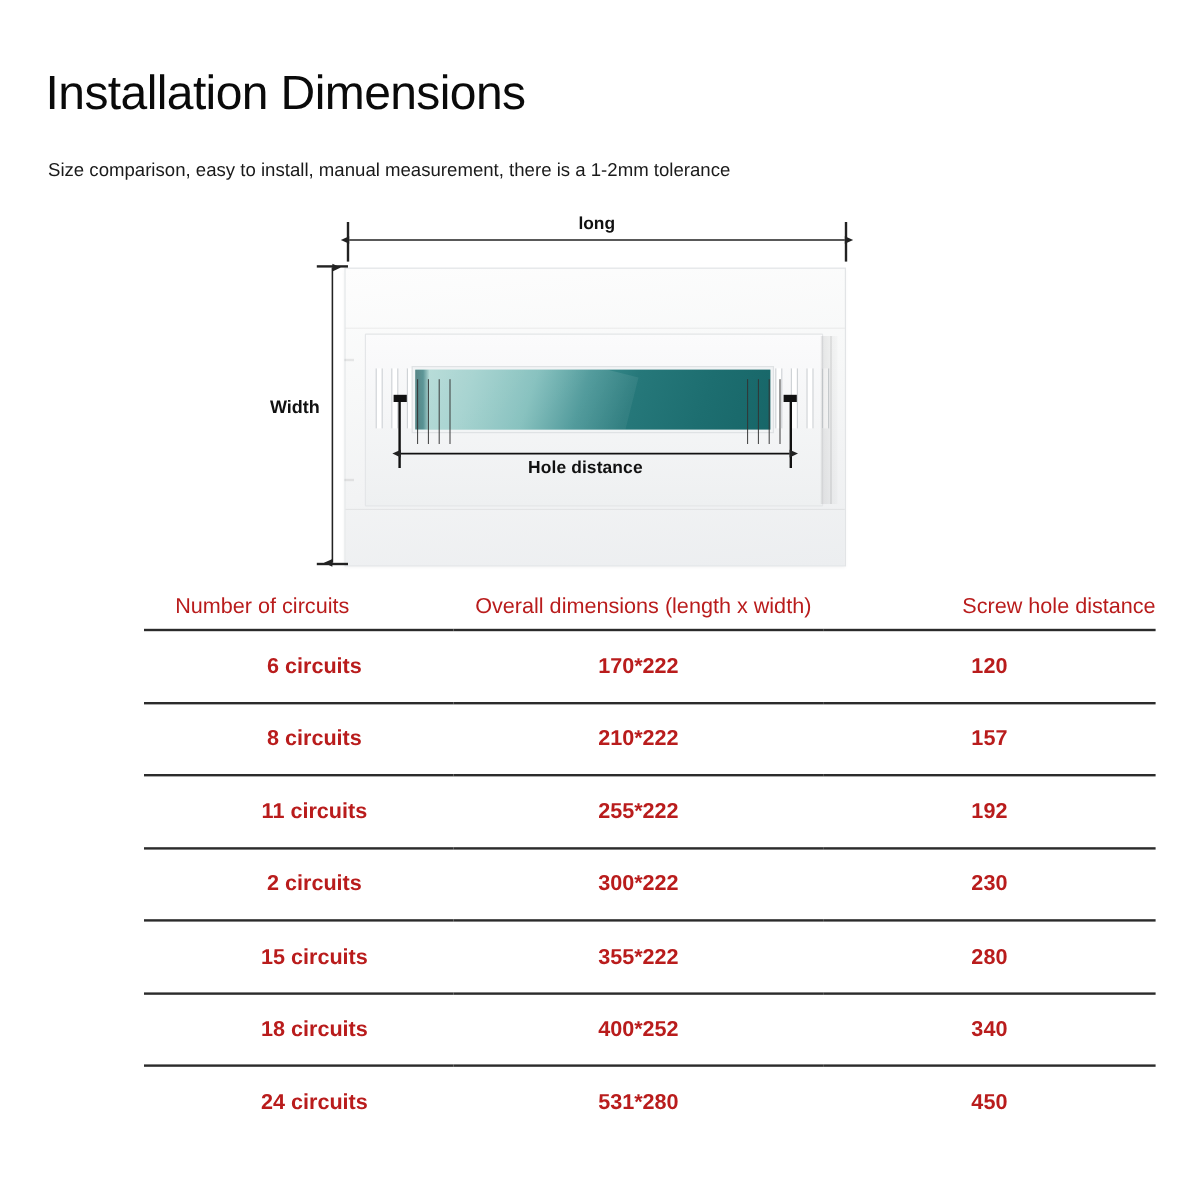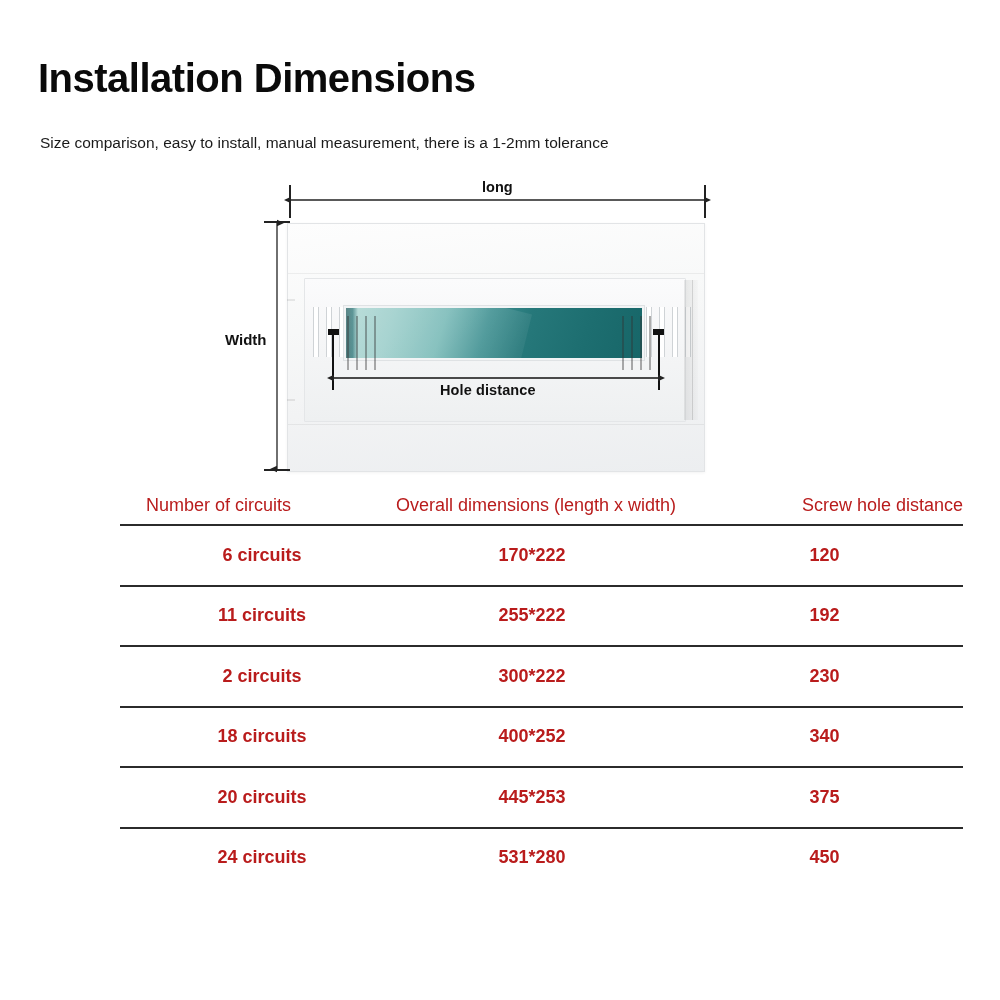--- a/index.html
+++ b/index.html
@@ -15,21 +15,21 @@
     color: #111111;
     overflow: hidden;
   }
 
   
   .page-title {
     position: absolute;
     left: 38px;
     top: 56px;
     font-size: 40px;
-    font-weight: bold;
+    font-weight: normal;
     letter-spacing: -0.5px;
     color: #0a0a0a;
     white-space: nowrap;
   }
   .page-subtitle {
     position: absolute;
     left: 40px;
     top: 134px;
     font-size: 15.5px;
     font-weight: 500;
@@ -326,38 +326,43 @@
       <th class="col-screw">Screw hole distance</th>
     </tr>
   </thead>
   <tbody>
     <tr>
       <td class="col-circuits">6 circuits</td>
       <td class="col-dimensions">170*222</td>
       <td class="col-screw">120</td>
     </tr>
     <tr>
+      <td class="col-circuits">8 circuits</td>
+      <td class="col-dimensions">210*222</td>
+      <td class="col-screw">157</td>
+    </tr>
+    <tr>
       <td class="col-circuits">11 circuits</td>
       <td class="col-dimensions">255*222</td>
       <td class="col-screw">192</td>
     </tr>
     <tr>
       <td class="col-circuits">2 circuits</td>
       <td class="col-dimensions">300*222</td>
       <td class="col-screw">230</td>
     </tr>
     <tr>
+      <td class="col-circuits">15 circuits</td>
+      <td class="col-dimensions">355*222</td>
+      <td class="col-screw">280</td>
+    </tr>
+    <tr>
       <td class="col-circuits">18 circuits</td>
       <td class="col-dimensions">400*252</td>
       <td class="col-screw">340</td>
     </tr>
     <tr>
-      <td class="col-circuits">20 circuits</td>
-      <td class="col-dimensions">445*253</td>
-      <td class="col-screw">375</td>
-    </tr>
-    <tr>
       <td class="col-circuits">24 circuits</td>
       <td class="col-dimensions">531*280</td>
       <td class="col-screw">450</td>
     </tr>
   </tbody>
 </table>
 
 </body></html>

